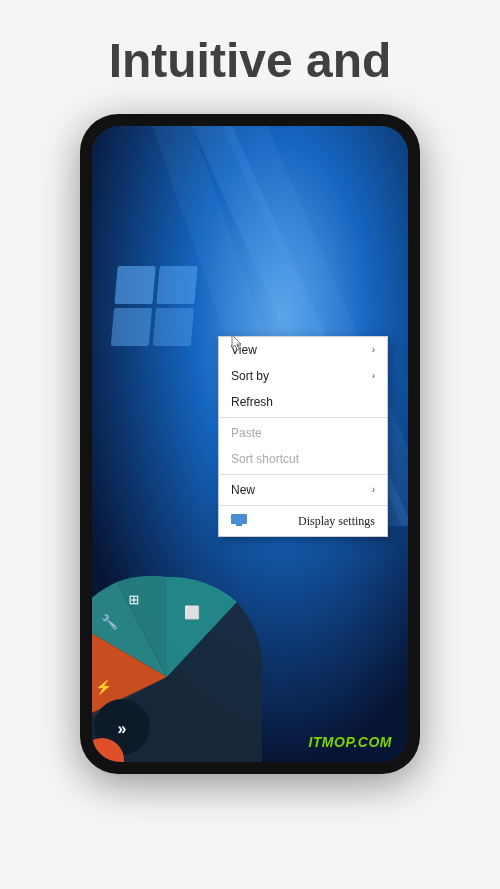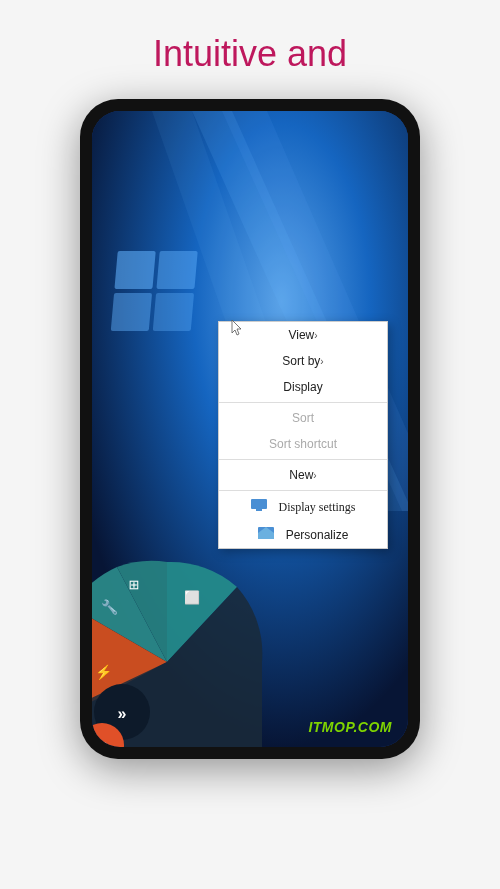--- a/index.html
+++ b/index.html
@@ -12,23 +12,23 @@
       position: relative;
     }
 
     .header {
       text-align: center;
       padding: 32px 40px 24px;
       background: #f5f5f5;
     }
 
     .header-title {
-      font-size: 36px;
-      font-weight: 400;
-      color: #be185d;
+      font-size: 48px;
+      font-weight: 700;
+      color: #404040;
       line-height: 1.2;
     }
 
     .phone-wrapper {
       display: flex;
       justify-content: center;
       align-items: flex-start;
       padding: 0 20px;
     }
 
@@ -70,21 +70,21 @@
       background: white;
       border: 1px solid #ccc;
       box-shadow: 3px 3px 10px rgba(0,0,0,0.3);
       font-size: 12px;
       z-index: 10;
     }
 
     .menu-item {
       display: flex;
       align-items: center;
-      justify-content: center;
+      justify-content: space-between;
       padding: 6px 12px;
       color: #222;
       cursor: pointer;
       white-space: nowrap;
     }
 
     .menu-item.disabled {
       color: #aaa;
     }
 
@@ -180,53 +180,44 @@
       <div class="context-menu">
         <div class="menu-item">
           <span>View</span>
           <span class="arrow">›</span>
         </div>
         <div class="menu-item">
           <span>Sort by</span>
           <span class="arrow">›</span>
         </div>
         <div class="menu-item">
-          <span>Display</span>
+          <span>Refresh</span>
         </div>
         <div class="menu-separator"></div>
         <div class="menu-item disabled">
-          <span>Sort</span>
+          <span>Paste</span>
         </div>
         <div class="menu-item disabled">
           <span>Sort shortcut</span>
         </div>
         <div class="menu-separator"></div>
         <div class="menu-item">
           <span>New</span>
           <span class="arrow">›</span>
         </div>
         <div class="menu-separator"></div>
         <div class="menu-item" style="gap:6px;font-family:Liberation Serif, serif;">
           <span style="display:inline-block;margin-right:6px;">
             <svg width="16" height="12" viewBox="0 0 16 12">
               <rect x="0" y="0" width="16" height="10" rx="1" fill="#4a8fd4"></rect>
               <rect x="5" y="10" width="6" height="2" fill="#4a8fd4"></rect>
             </svg>
           </span>
           <span>Display settings</span>
         </div>
-        <div class="menu-item" style="gap:6px;">
-          <span style="display:inline-block;margin-right:6px;">
-            <svg width="16" height="12" viewBox="0 0 16 12">
-              <rect x="0" y="0" width="16" height="12" rx="1" fill="#4a8fd4"></rect>
-              <polygon points="0,6 8,0 16,6 16,12 0,12" fill="#6ab0e0"></polygon>
-            </svg>
-          </span>
-          <span>Personalize</span>
-        </div>
       </div>
 
       <svg class="radial-svg" viewBox="0 0 210 210">
 
         <path d="M105,105 L10,50 A100,100 0 0,1 55,10 Z" fill="#2a8888" opacity="0.95"></path>
 
         <path d="M105,105 L55,10 A100,100 0 0,1 105,5 Z" fill="#268080" opacity="0.95"></path>
 
         <path d="M105,105 L105,5 A100,100 0 0,1 175,30 Z" fill="#248a8a" opacity="0.95"></path>
 

